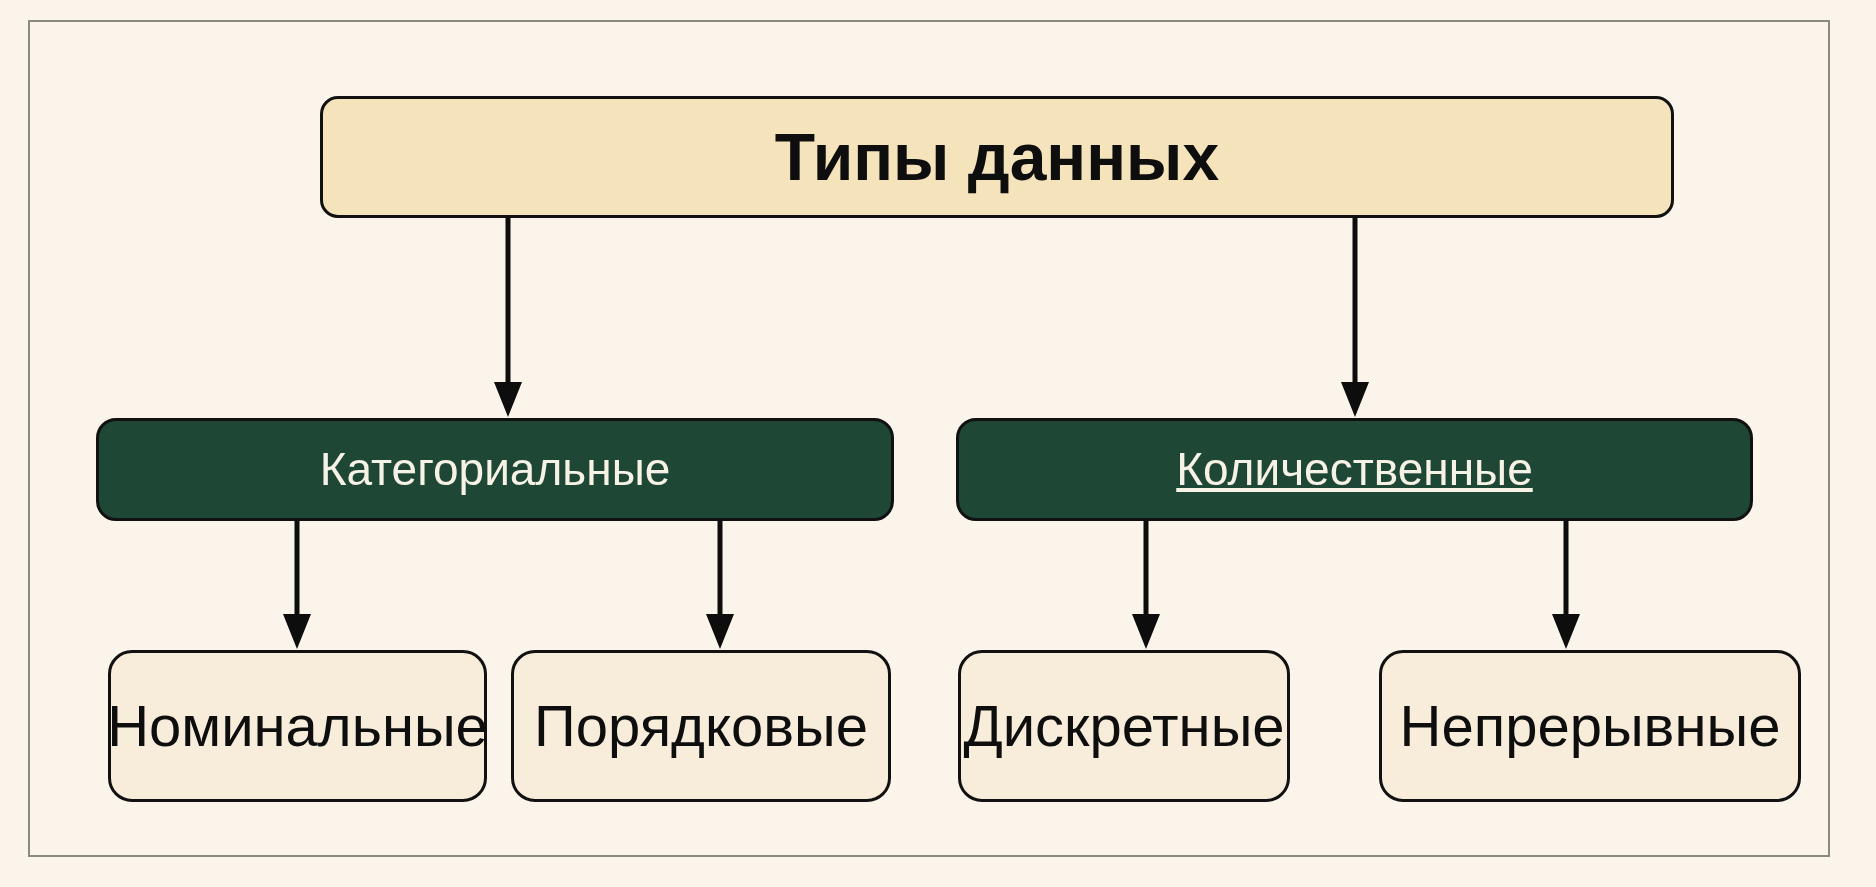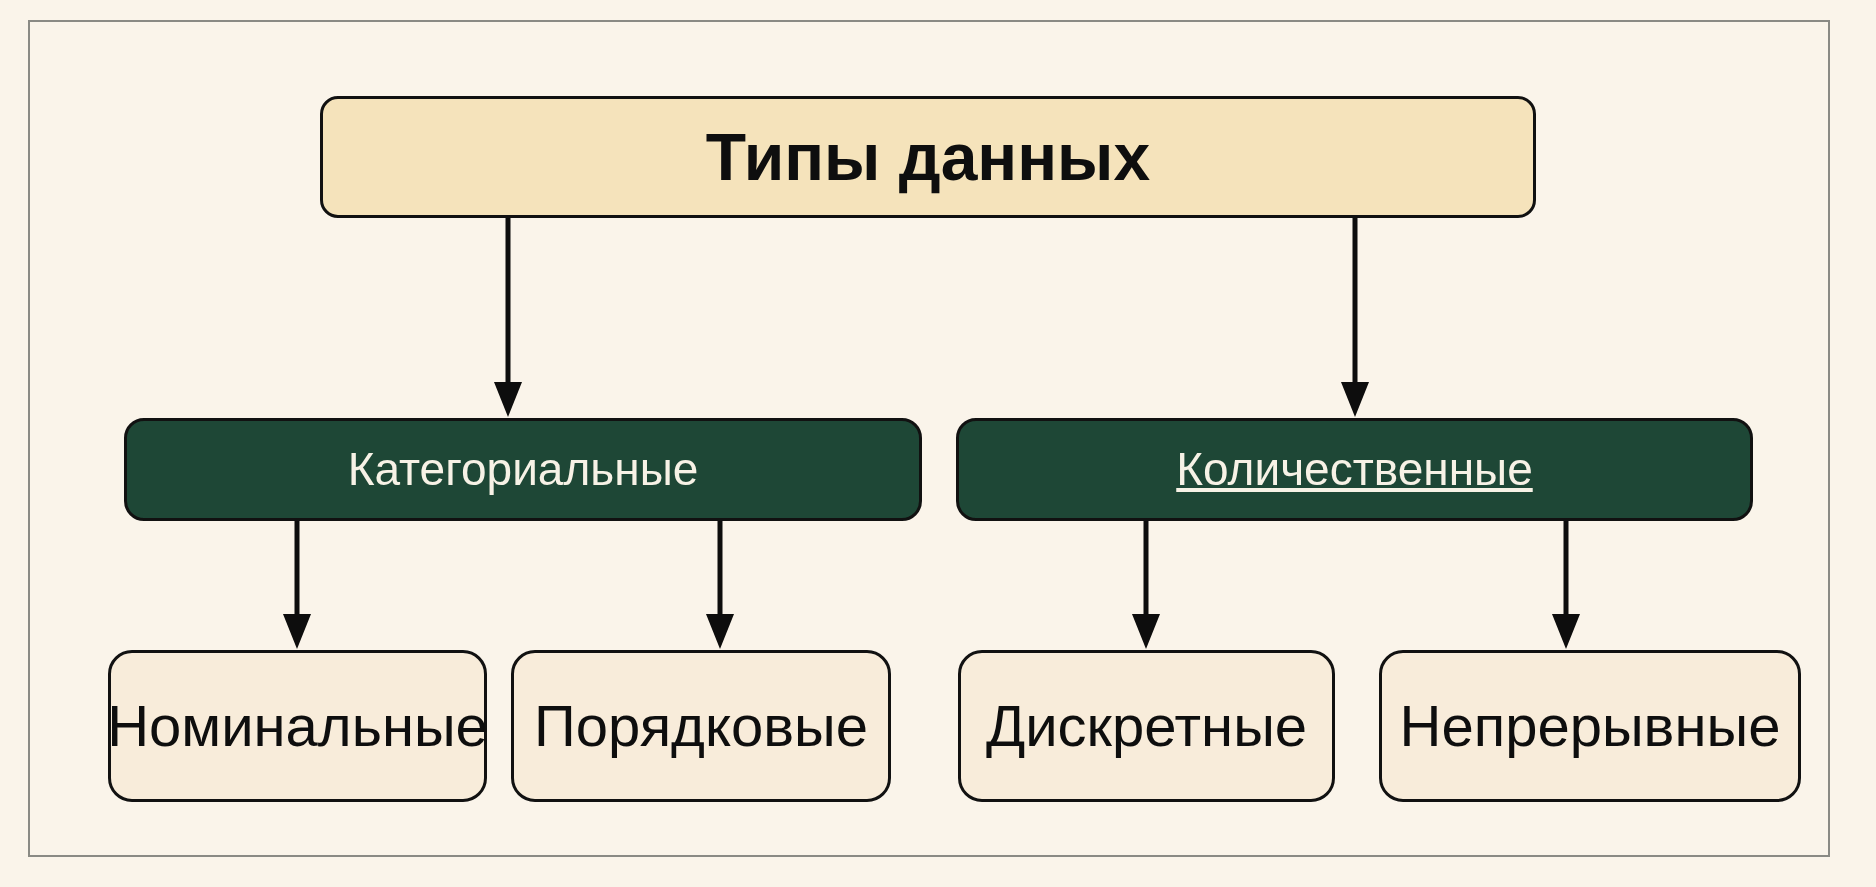--- a/index.html
+++ b/index.html
@@ -38,46 +38,46 @@
     align-items: center;
     justify-content: center;
     text-align: center;
     border: 3px solid var(--node-border);
     color: var(--text);
     line-height: 1.1;
     white-space: nowrap;
   }
   .node-root {
     left: 320px; top: 96px;
-    width: 1216px; height: 122px;
+    width: 1354px; height: 122px;
     background: var(--root-fill);
     border-radius: 18px;
     font-size: 66px;
     font-weight: bold;
   }
   .node-branch {
     top: 418px;
     height: 103px;
     background: var(--branch-fill);
     color: var(--branch-text);
     border-radius: 20px;
     font-size: 46px;
   }
-  .node-branch-0 { left: 124px; width: 798px; }
+  .node-branch-0 { left: 96px; width: 798px; }
   .node-branch-1 { left: 956px; width: 797px; text-decoration: underline; }
   .node-leaf {
     top: 650px;
     height: 152px;
     background: var(--leaf-fill);
     border-radius: 24px;
     font-size: 58px;
   }
   .node-leaf-0 { left: 108px;  width: 379px; }
   .node-leaf-1 { left: 511px;  width: 380px; }
-  .node-leaf-2 { left: 958px;  width: 377px; }
+  .node-leaf-2 { left: 958px;  width: 332px; }
   .node-leaf-3 { left: 1379px; width: 422px; }
   .arrows {
     position: absolute;
     left: 0; top: 0;
     width: 1876px; height: 887px;
     pointer-events: none;
   }
   .arrows line { stroke: var(--arrow); stroke-width: 5; }
   .arrows polygon { fill: var(--arrow); }
 </style>

